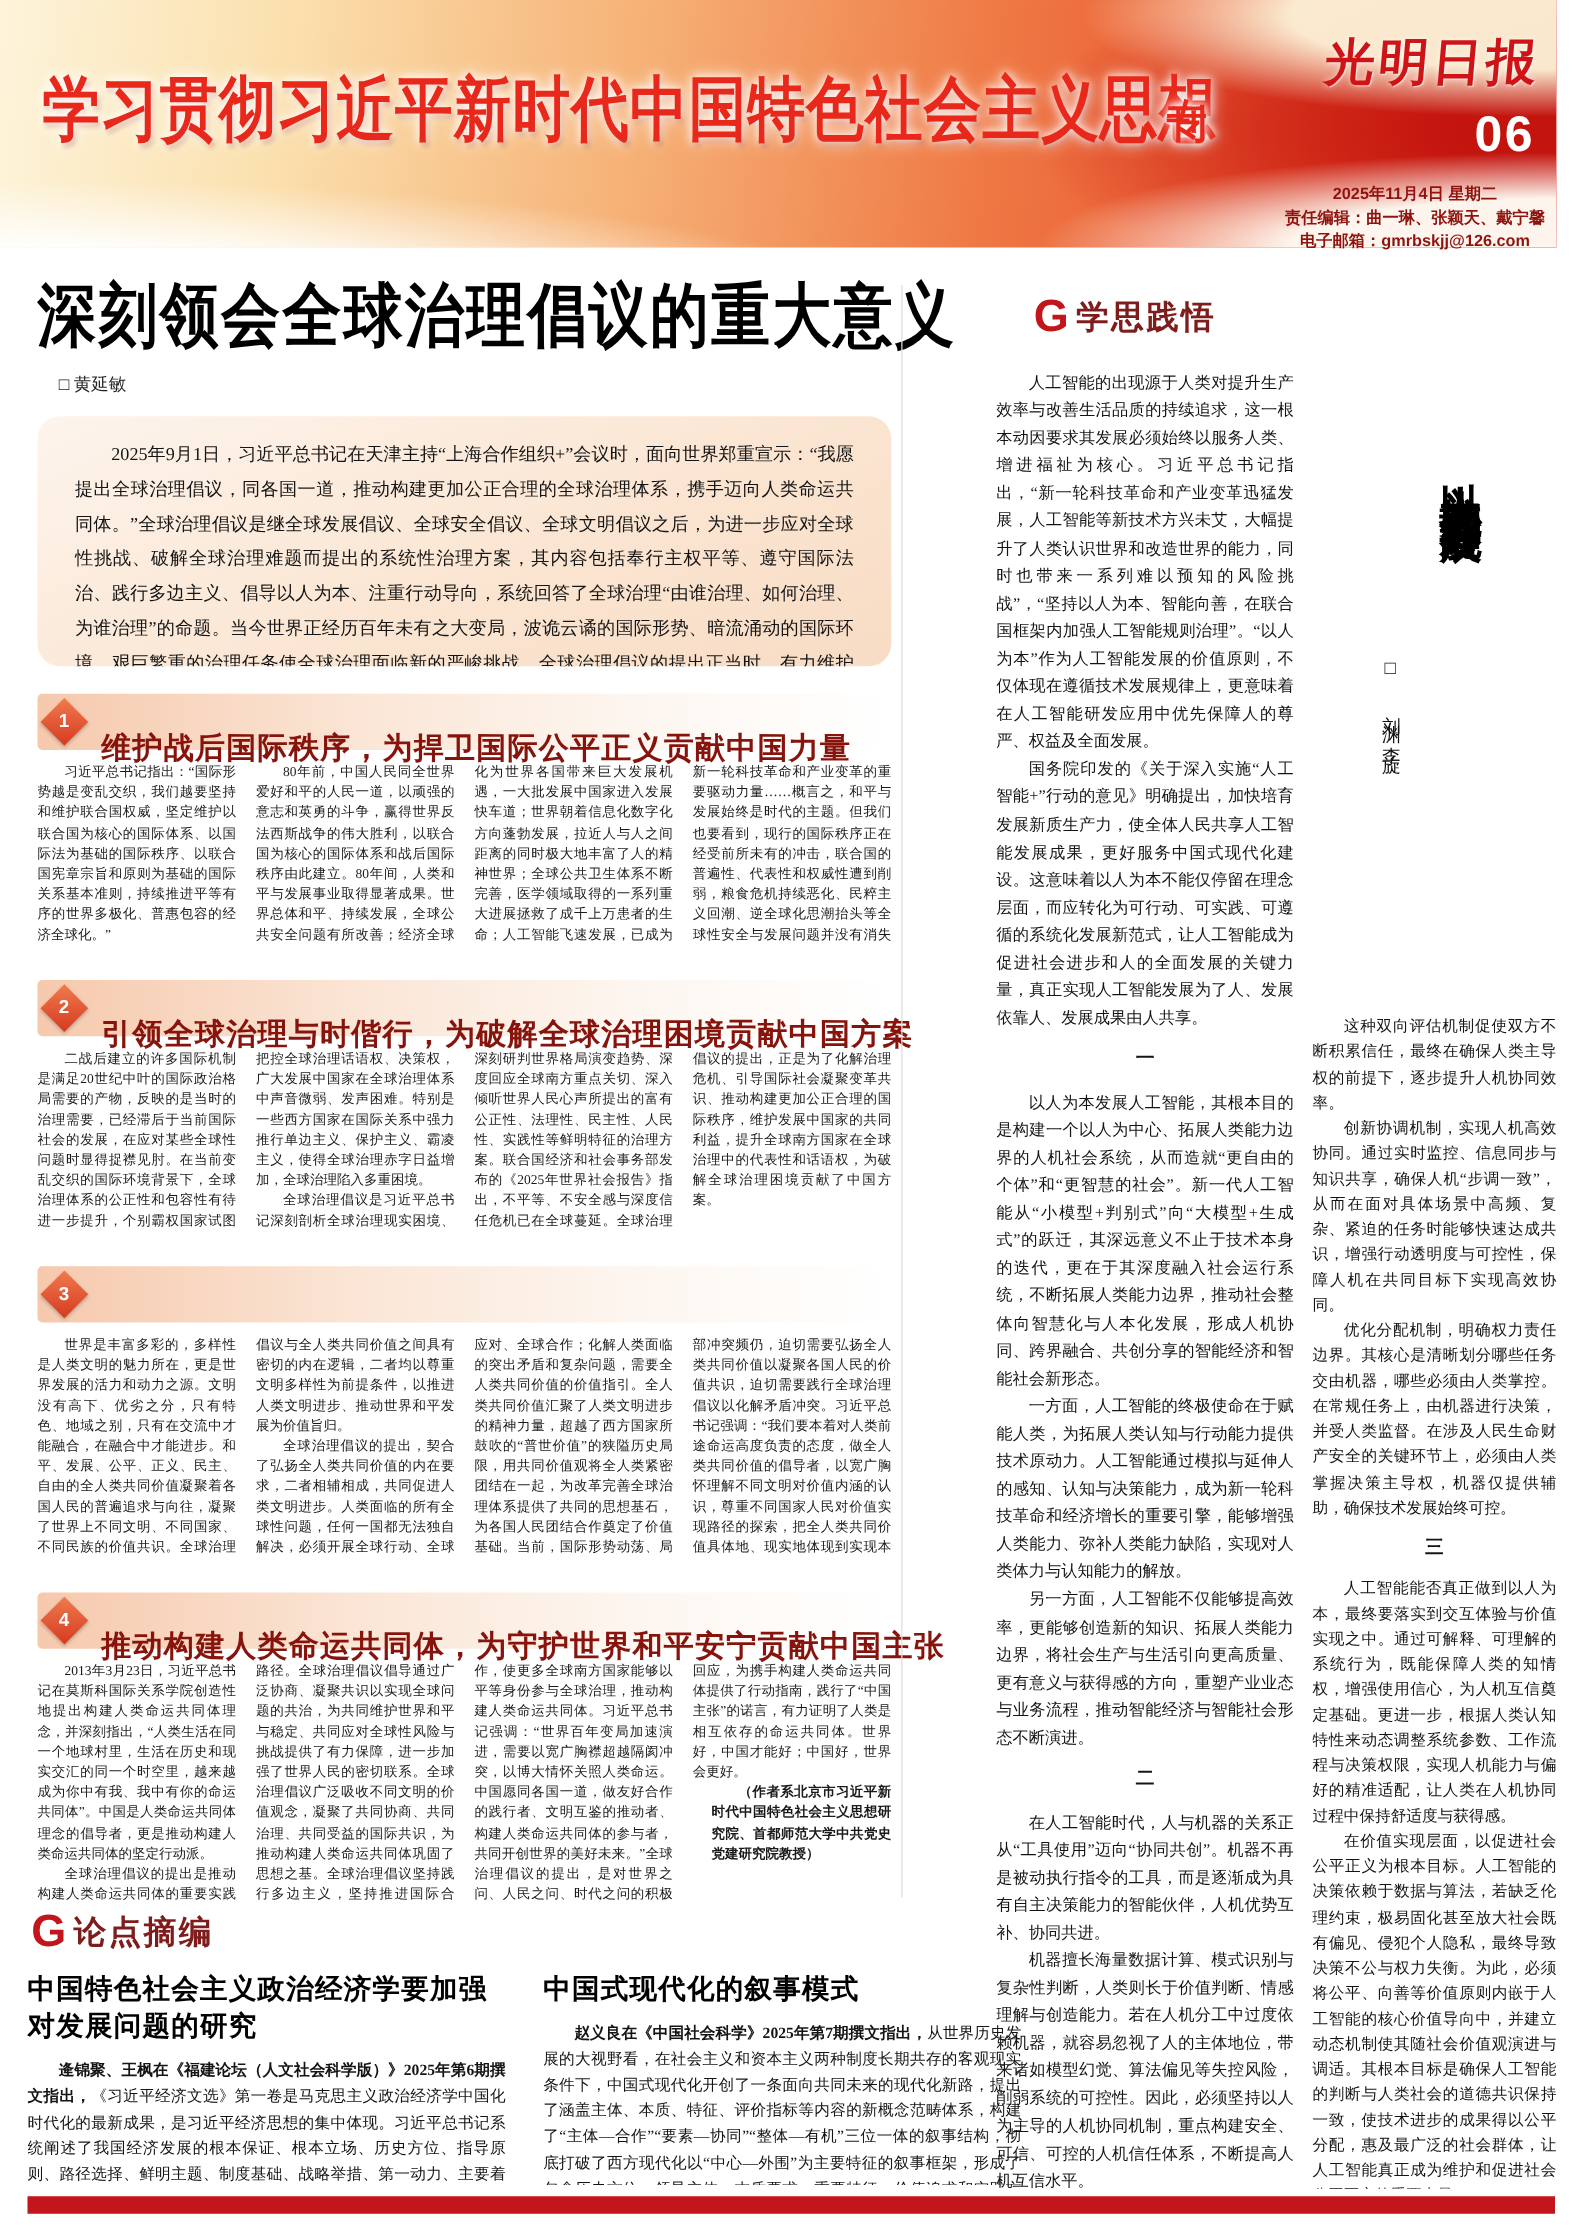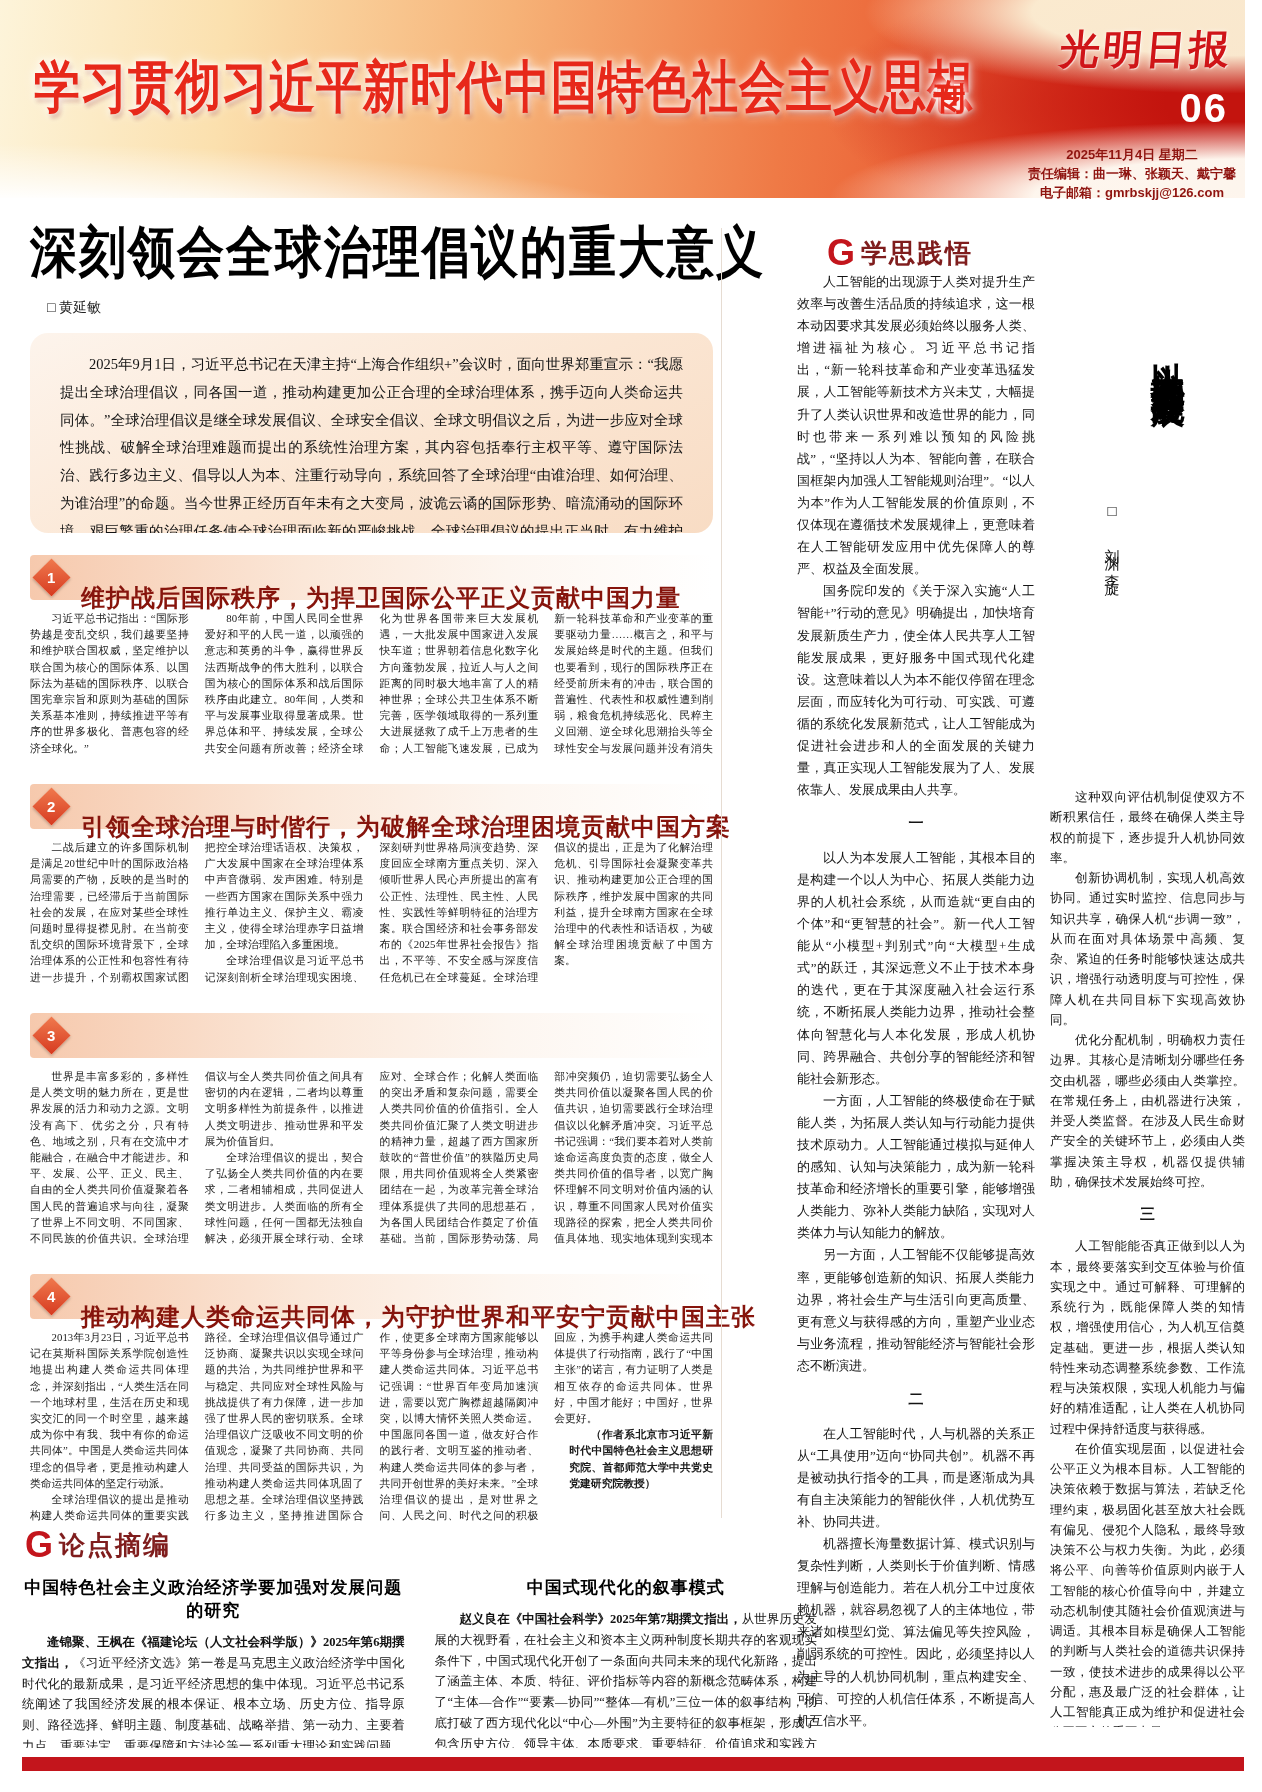--- a/index.html
+++ b/index.html
@@ -54,34 +54,34 @@
   .vrule{position:absolute;left:721px;top:228px;width:1px;height:1290px;background:#e6dcd2;}
 
   
   .sidebar{position:absolute;left:797px;top:236px;width:448px;}
   .col-logo{display:flex;align-items:center;gap:6px;}
   .g-glyph{font-family:"Liberation Sans","DejaVu Sans",sans-serif;font-size:36px;font-weight:900;
     color:#c3151c;line-height:.9;}
   .col-logo-label{font-family:"Liberation Sans","DejaVu Sans",sans-serif;font-size:26px;font-weight:900;
     color:#7f1d1d;letter-spacing:2px;}
   .sb-logo{margin-left:30px;}
-  .sb-cols{display:flex;gap:15px;margin-top:0;height:1456px;overflow:hidden;}
+  .sb-cols{display:flex;gap:15px;margin-top:24px;height:1456px;overflow:hidden;}
   .sb-left{width:238px;font-size:13px;line-height:1.7;text-align:justify;}
   .sb-right{width:195px;font-size:12.5px;line-height:1.62;text-align:justify;}
   .sb-left p,.sb-right p{margin:0;text-indent:2em;}
   .col-divider{text-align:center;font-weight:700;font-size:15px;margin:10px 0;text-indent:0;}
   .vt-wrap{margin-top:64px;height:452px;display:flex;justify-content:center;gap:16px;}
   .vt-author{writing-mode:vertical-rl;font-size:15px;letter-spacing:7px;color:#111;margin-top:168px;}
   .vt-title{writing-mode:vertical-rl;font-size:34px;font-weight:900;color:#000;letter-spacing:3px;}
 
   
   .digest-logo{position:absolute;left:25px;top:1528px;}
   .digest{position:absolute;left:22px;top:1576px;width:795px;display:flex;gap:30px;}
   .digest-art{flex:1;overflow:hidden;height:172px;}
-  .digest-title{text-align:center;font-size:17px;font-weight:900;letter-spacing:1px;color:#000;}
+  .digest-title{text-align:left;font-size:22px;font-weight:900;letter-spacing:1px;color:#000;}
   .digest-body{margin-top:10px;font-size:12.5px;line-height:1.66;text-align:justify;}
   .digest-body .lead-in{font-weight:700;}
   .digest-body p{margin:0;text-indent:2em;}
 
   .footer-bar{position:absolute;left:22px;top:1757px;width:1222px;height:14px;background:#c3151c;}
 </style>
 </head>
 <body>
 
 <div class="page">

